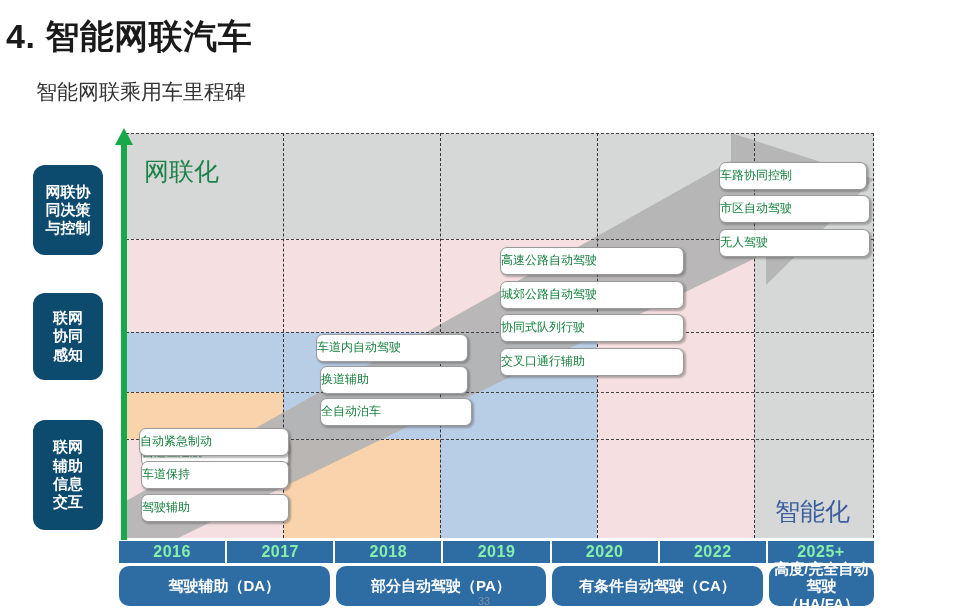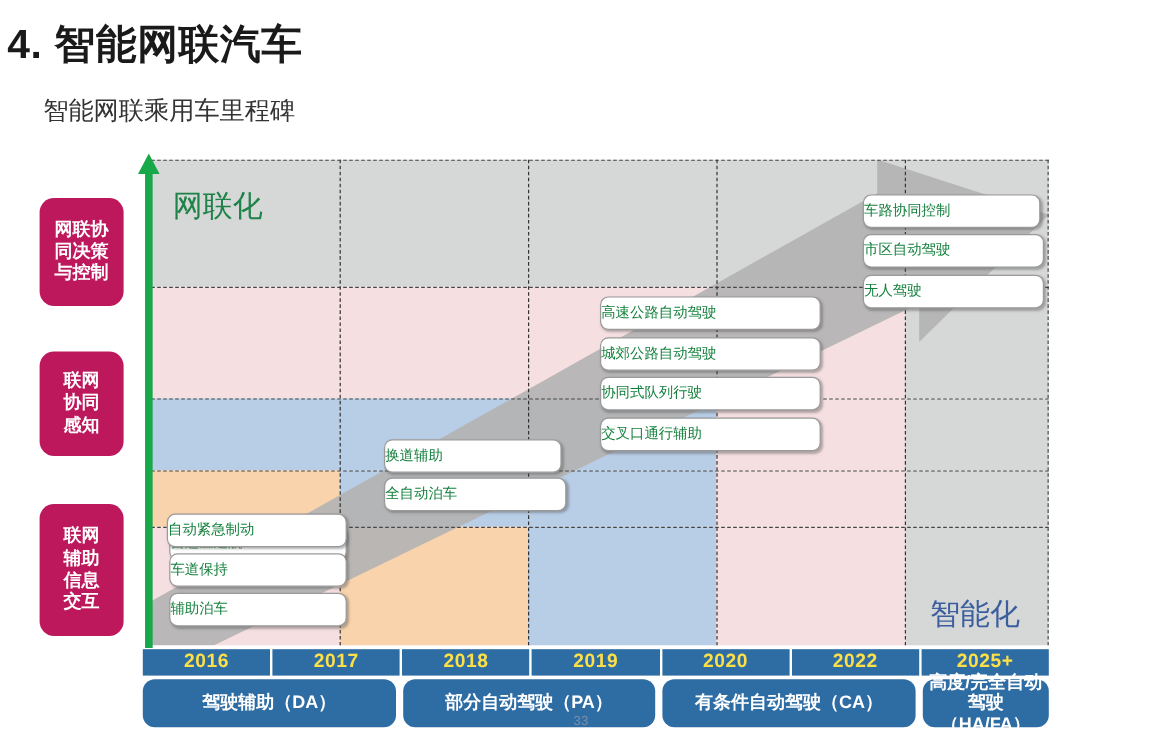--- a/index.html
+++ b/index.html
@@ -44,21 +44,21 @@
     border-left: 1.4px dashed #333333;
   }
 
   
   #garrow { position: absolute; left: 113px; top: 128px; width: 22px; height: 412px; }
 
   
   .greenbox {
     position: absolute; left: 33px;
     width: 70px; border-radius: 12px;
-    background: #be185d;
+    background: #0c4a6e;
     color: #ffffff; font-weight: bold; font-size: 15px;
     line-height: 1.22; text-align: center;
     display: flex; align-items: center; justify-content: center;
     padding: 4px 2px;
   }
   .greenbox span { display: block; }
 
   
   .pill {
     position: absolute;
@@ -85,21 +85,21 @@
 
   
   #years {
     position: absolute; left: 119px; top: 541px;
     width: 755px; height: 22px;
     display: flex; gap: 2px;
   }
   #years .yr {
     flex: 1 1 0;
     background: #2e6ca4;
-    color: #fde047;
+    color: #86efac;
     font-size: 16px; font-weight: bold;
     display: flex; align-items: center; justify-content: center;
     letter-spacing: 0.5px;
   }
 
   
   #levels {
     position: absolute; left: 119px; top: 566px;
     width: 755px; height: 40px;
     display: flex; gap: 6px;
@@ -201,27 +201,28 @@
 
   <div class="pill" style="left:719px;top:162px;width:148px;">车路协同控制</div>
   <div class="pill" style="left:719px;top:195px;width:151px;">市区自动驾驶</div>
   <div class="pill" style="left:719px;top:229px;width:151px;">无人驾驶</div>
 
   <div class="pill" style="left:500px;top:247px;width:184px;">高速公路自动驾驶</div>
   <div class="pill" style="left:500px;top:281px;width:184px;">城郊公路自动驾驶</div>
   <div class="pill" style="left:500px;top:314px;width:184px;">协同式队列行驶</div>
   <div class="pill" style="left:500px;top:348px;width:184px;">交叉口通行辅助</div>
 
+  <div class="pill" style="left:316px;top:334px;width:152px;">车道内自动驾驶</div>
   <div class="pill" style="left:320px;top:366px;width:148px;">换道辅助</div>
   <div class="pill" style="left:320px;top:398px;width:152px;">全自动泊车</div>
 
   <div class="pill" style="left:141px;top:395px;width:148px;margin-top:44px;">自适应巡航</div>
   <div class="pill" style="left:139px;top:428px;width:150px;">自动紧急制动</div>
   <div class="pill" style="left:141px;top:461px;width:148px;">车道保持</div>
-  <div class="pill" style="left:141px;top:494px;width:148px;">辅助泊车</div>
+  <div class="pill" style="left:141px;top:494px;width:148px;">驾驶辅助</div>
 
   <div id="years">
     <div class="yr">2016</div>
     <div class="yr">2017</div>
     <div class="yr">2018</div>
     <div class="yr">2019</div>
     <div class="yr">2020</div>
     <div class="yr">2022</div>
     <div class="yr">2025+</div>
   </div>

